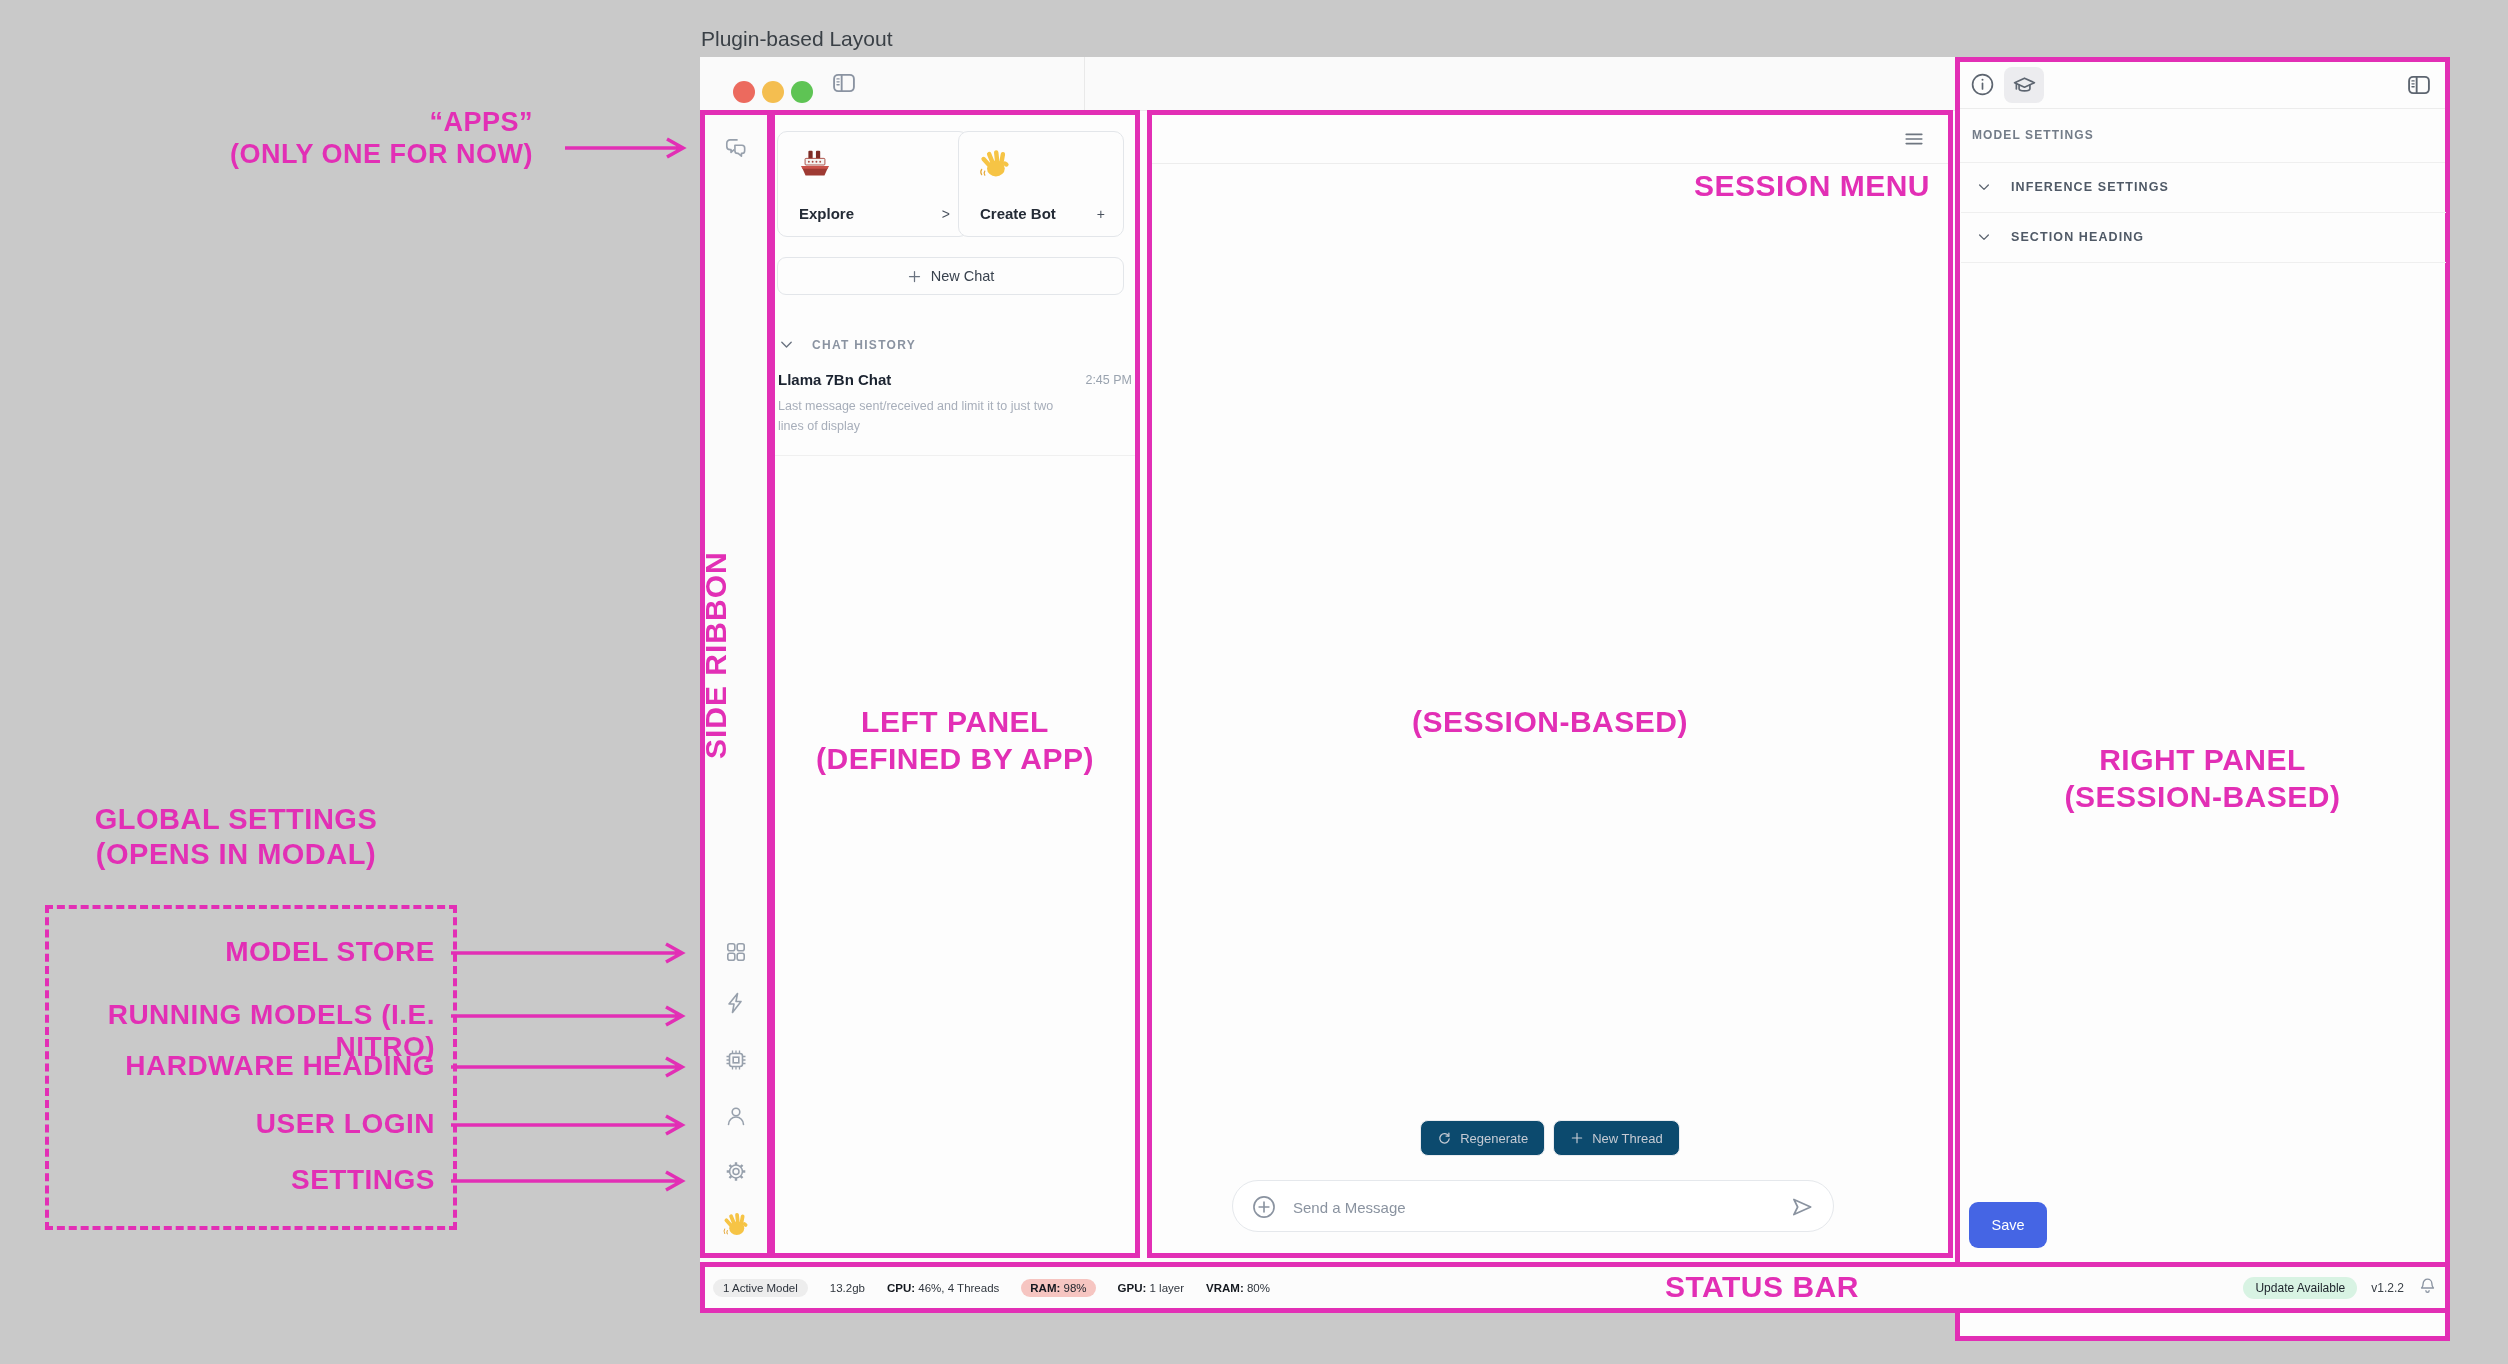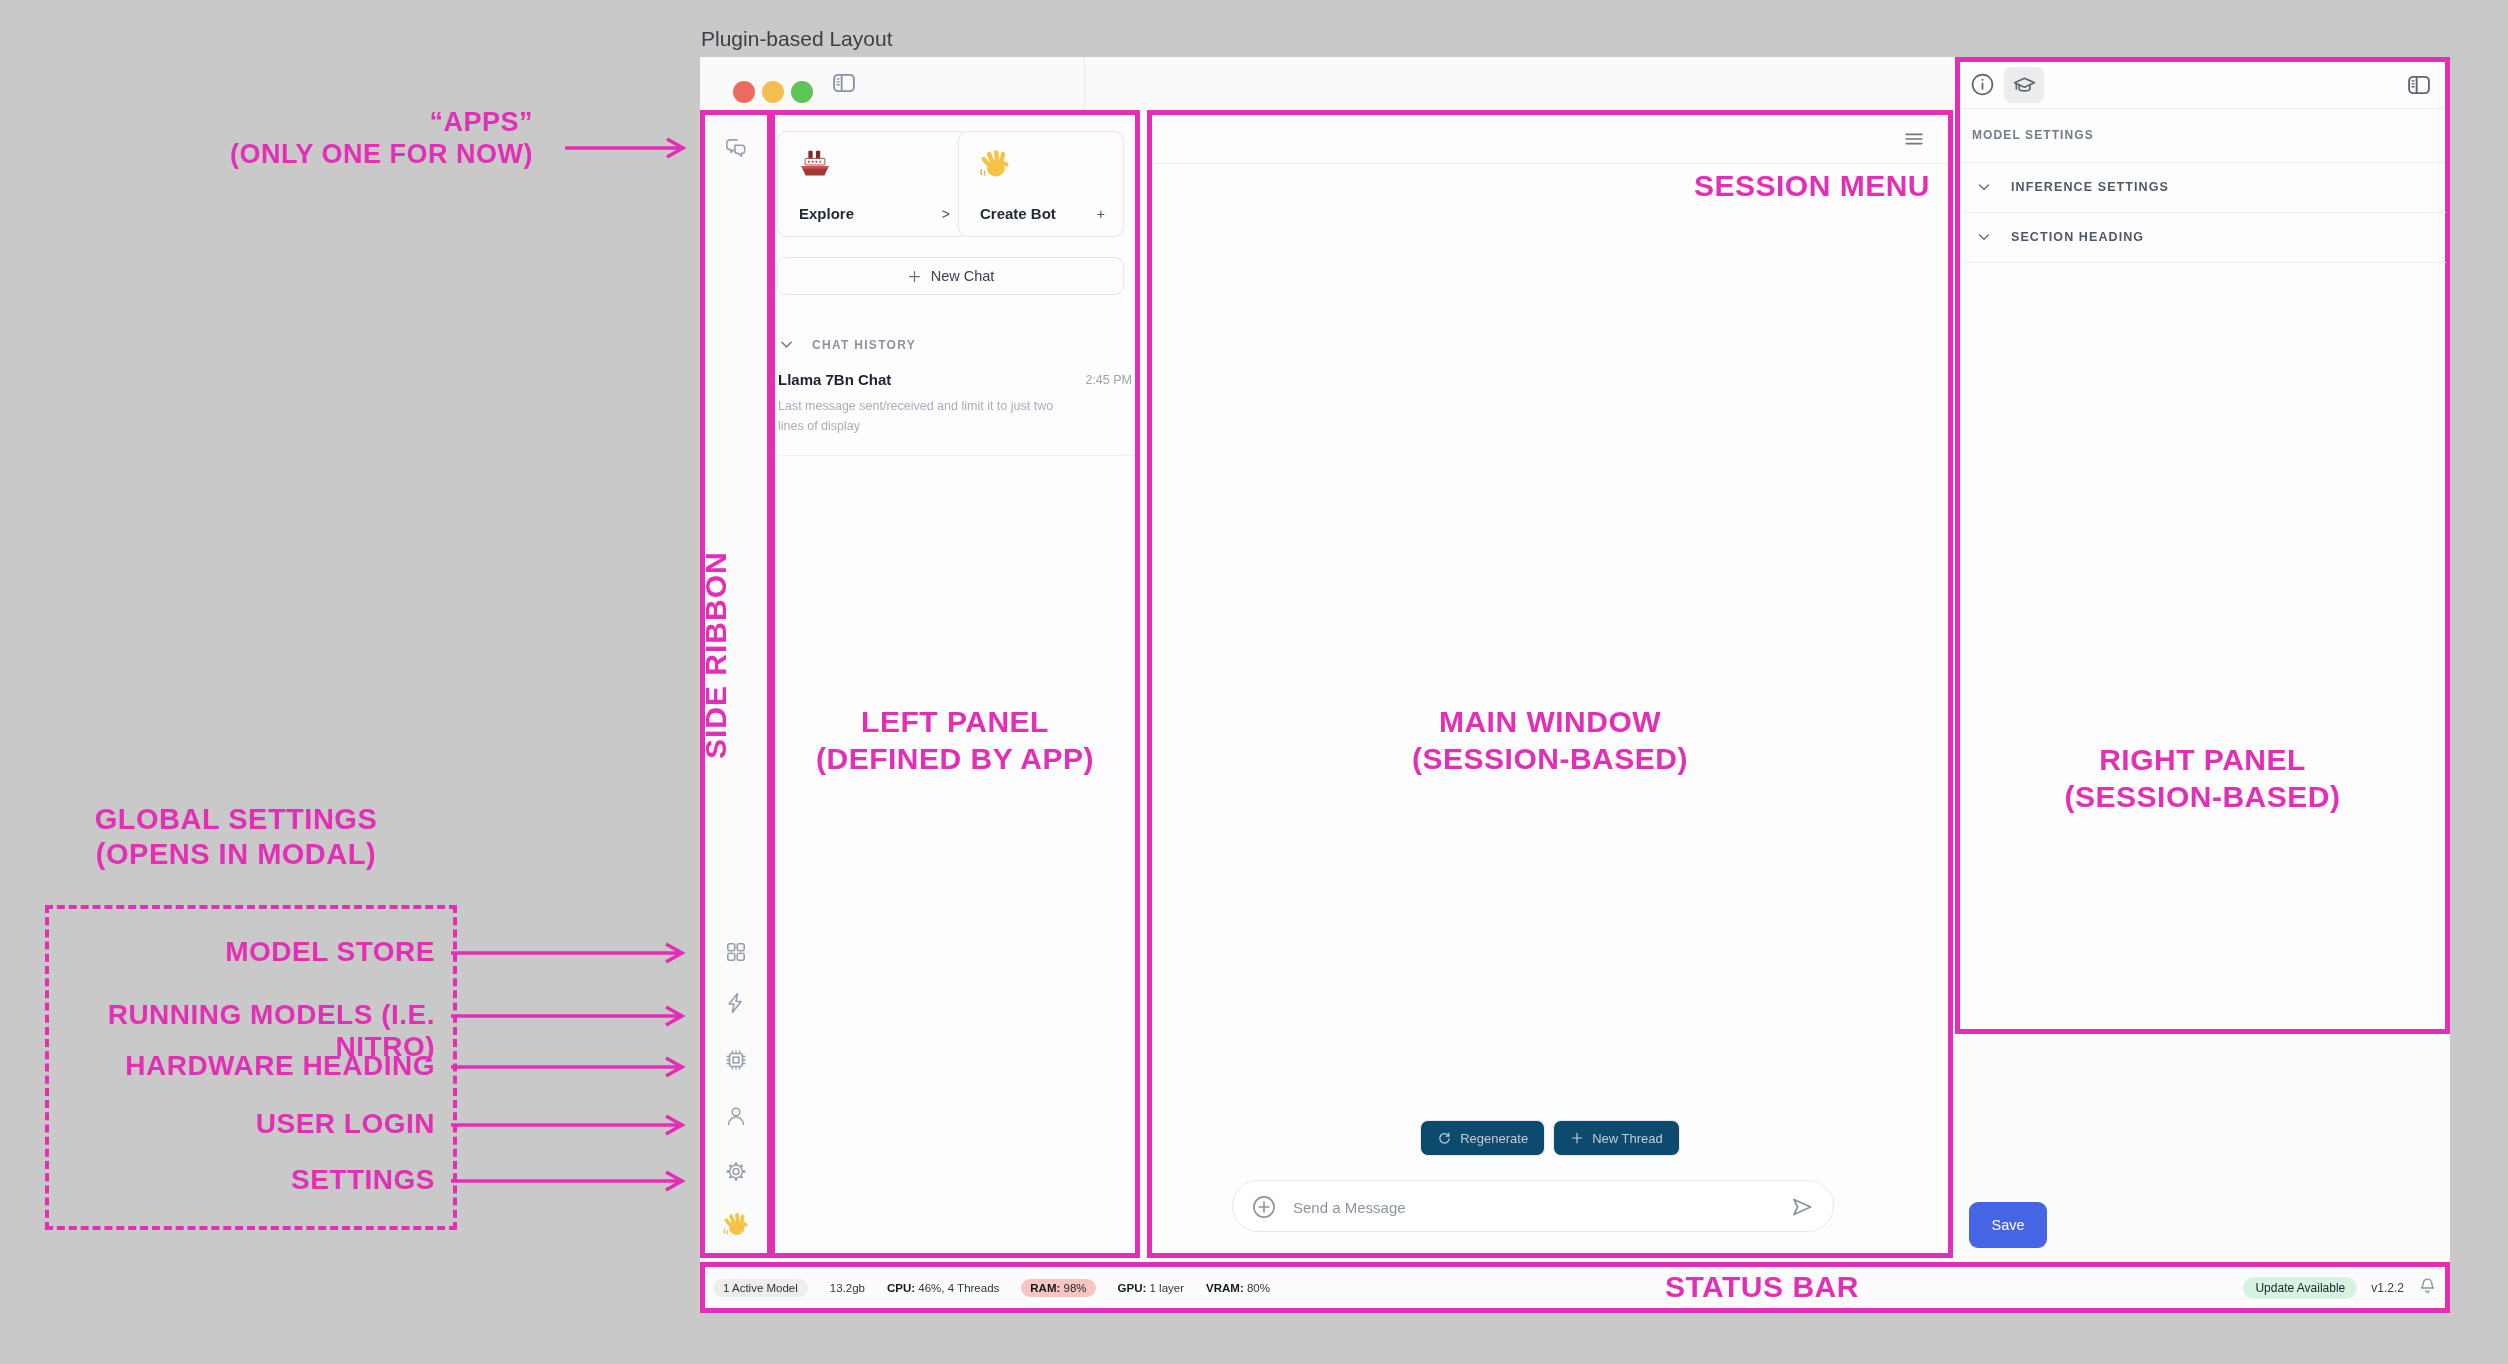--- a/index.html
+++ b/index.html
@@ -18,21 +18,21 @@
             border-bottom:1px solid #ECECEC;}
   .tl{position:absolute;top:24px;width:22px;height:22px;border-radius:50%;}
   .titlebar-divider{position:absolute;left:384px;top:0;width:1px;height:53px;background:#E9E9E9;}
   .tb-icon{position:absolute;top:12px;}
 
   
   .pbox{position:absolute;border:5px solid var(--pink);background:#FDFDFD;box-sizing:border-box;}
   .ribbon-box{left:0;top:53px;width:72px;height:1148px;background:#FBFBFB;}
   .left-box{left:70px;top:53px;width:370px;height:1148px;}
   .main-box{left:447px;top:53px;width:806px;height:1148px;}
-  .right-box{left:1255px;top:0;width:495px;height:977px;}
+  .right-box{left:1255px;top:0;width:495px;height:1284px;}
   .status-box{left:0;top:1205px;width:1750px;height:51px;background:#FCFCFC;}
 
   
   .ribbon-icon{position:absolute;left:50%;transform:translateX(-50%);}
 
   
   .card{position:absolute;width:192px;height:106px;border:1px solid #E3E6EA;border-radius:10px;
         background:#FDFDFD;box-sizing:border-box;cursor:pointer;}
   .card .emoji{position:absolute;left:20px;top:16px;}
   .card .card-label{position:absolute;left:21px;bottom:14px;font-size:15px;font-weight:600;color:#242B36;}
@@ -400,21 +400,20 @@
   </svg>
 
   <div class="annot side-ribbon-label">SIDE RIBBON</div>
 
   <div class="annot center-label" style="left:770px;top:703px;width:370px;">
     <div>LEFT PANEL</div>
     <div>(DEFINED BY APP)</div>
   </div>
 
   <div class="annot center-label" style="left:1147px;top:703px;width:806px;">
-    <div>MAIN WINDOW</div>
     <div>(SESSION-BASED)</div>
   </div>
 
   <div class="annot center-label" style="left:1955px;top:703px;width:495px;margin-top:38px;">
     <div>RIGHT PANEL</div>
     <div>(SESSION-BASED)</div>
   </div>
 
   <div class="annot session-menu-label">SESSION MENU</div>
 

